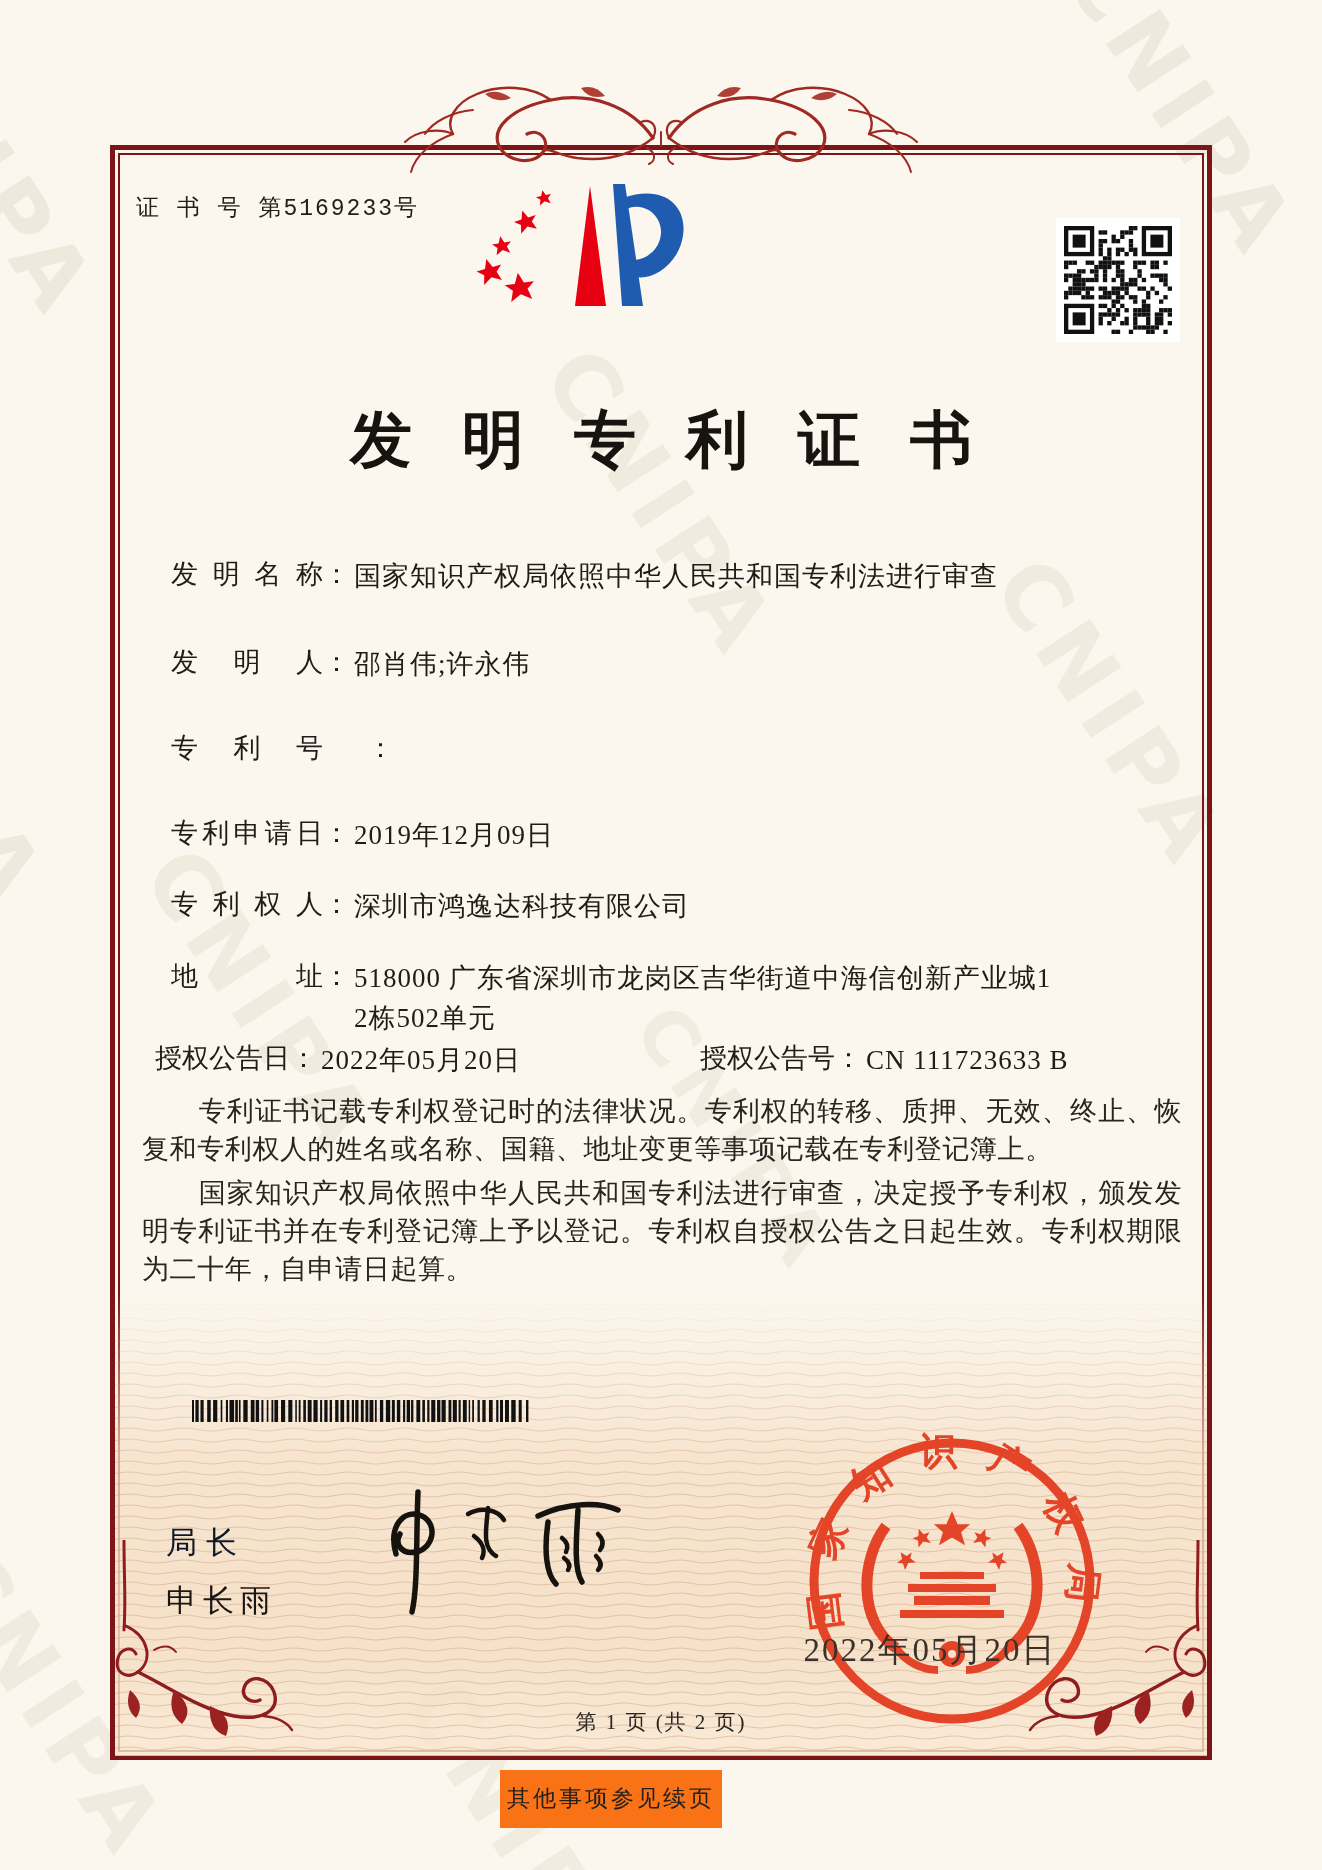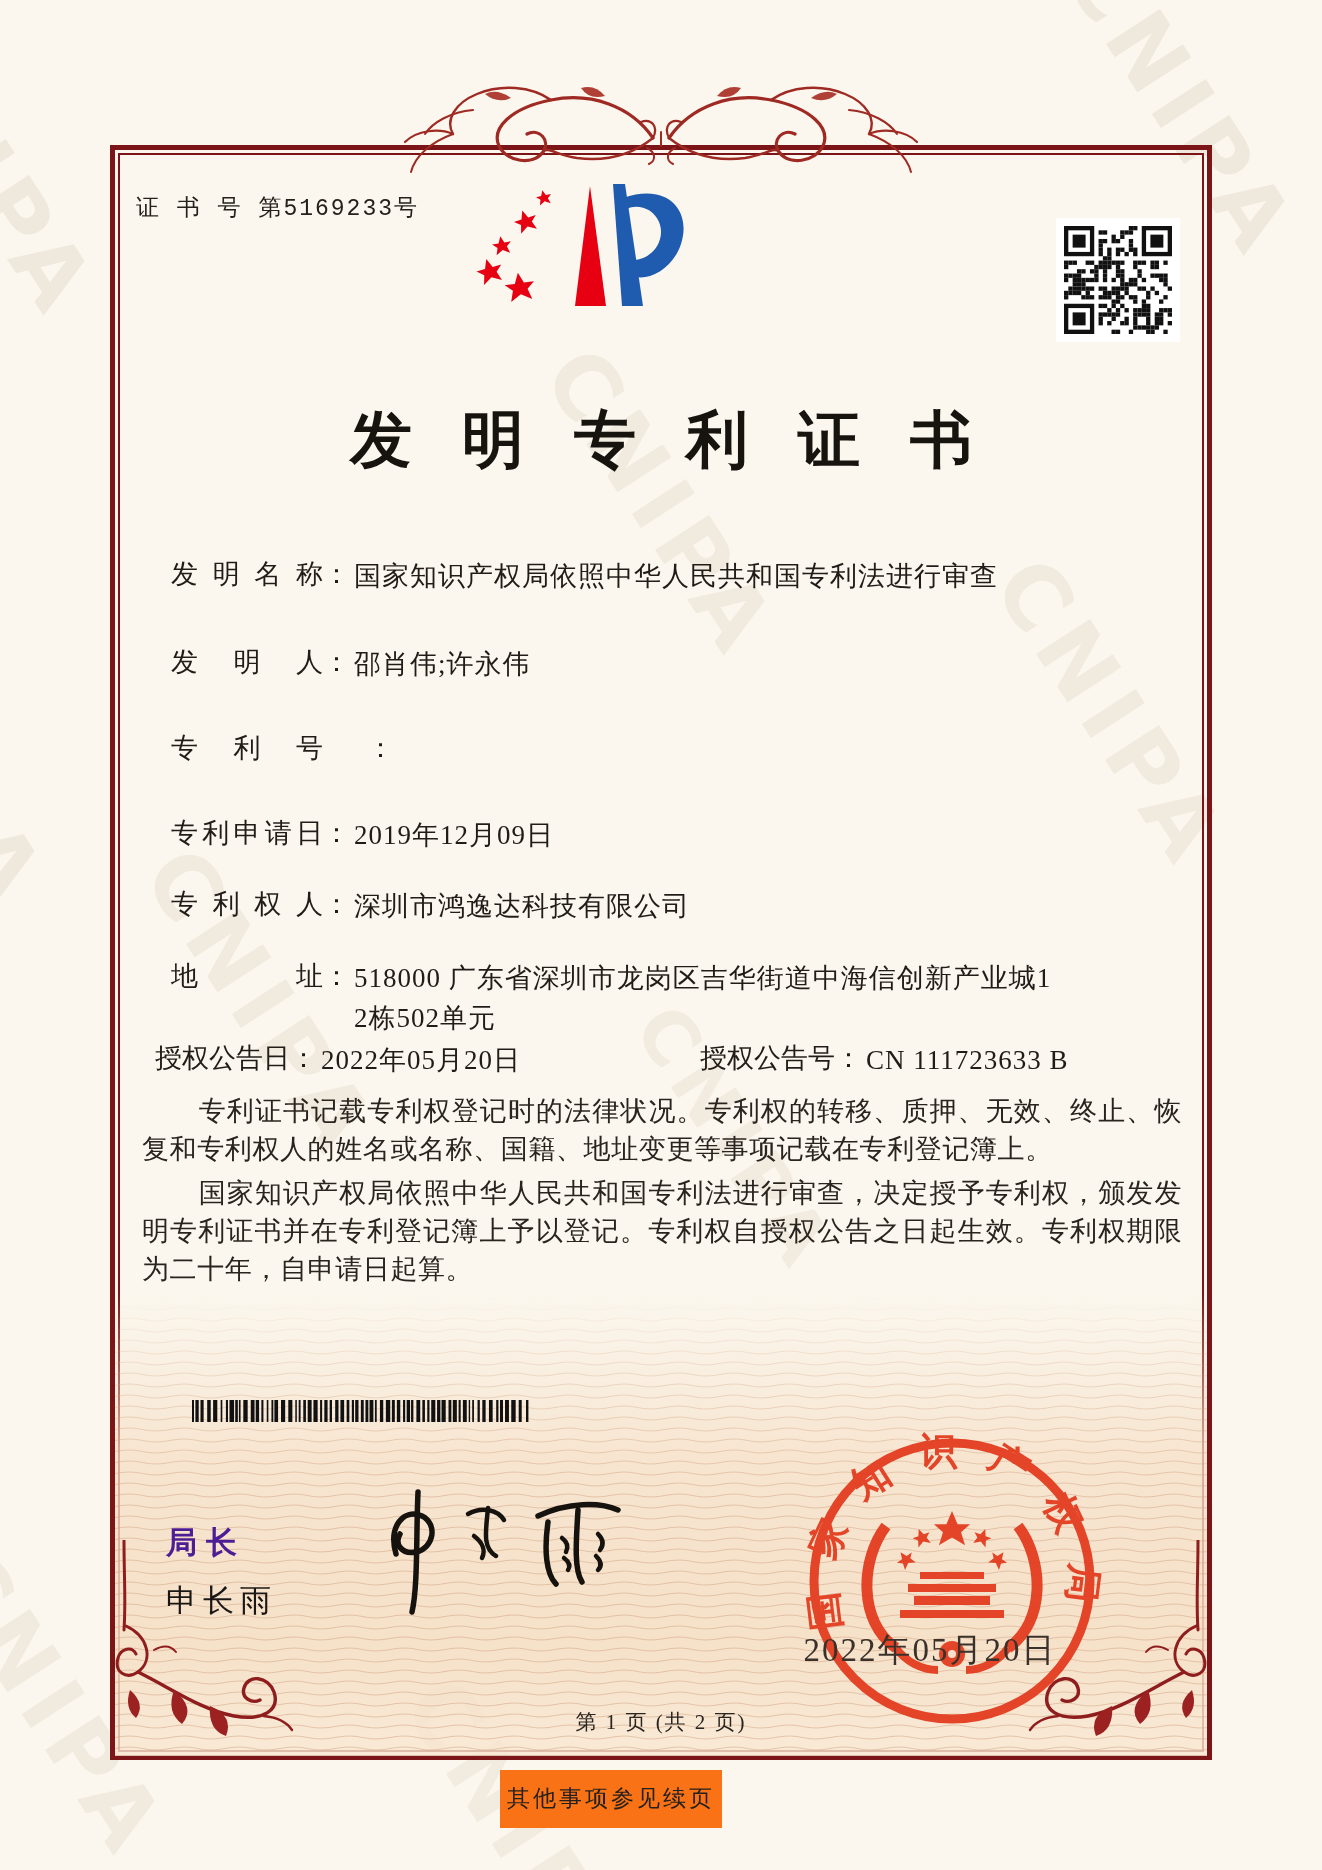--- a/index.html
+++ b/index.html
@@ -37,21 +37,21 @@
   .val{letter-spacing:1px;white-space:pre-line;line-height:40px;}
   .g-lbl{flex:none;}
 
   .paras{position:absolute;left:142px;top:1092px;width:1040px;}
   .paras p{margin:0 0 6px 0;font-size:27px;line-height:38px;text-indent:2.1em;
            letter-spacing:0.6px;text-align:justify;color:#2a241f;}
 
   .barcode{position:absolute;left:192px;top:1400px;}
 
   .officer-title{position:absolute;left:166px;top:1522px;font-size:31px;letter-spacing:9px;
-                 font-family:"Liberation Sans","DejaVu Sans",sans-serif;font-weight:700;color:#4c1d95;}
+                 font-family:"Liberation Sans","DejaVu Sans",sans-serif;font-weight:400;color:#0f172a;}
   .officer-name{position:absolute;left:166px;top:1580px;font-size:31px;letter-spacing:6px;
                 font-family:"Liberation Sans","DejaVu Sans",sans-serif;font-weight:500;color:#191613;text-align:right;}
   .signature{position:absolute;left:378px;top:1486px;}
 
   .seal{position:absolute;left:802px;top:1426px;width:300px;height:300px;mix-blend-mode:multiply;}
   .seal-date{position:absolute;left:800px;top:1628px;width:260px;text-align:center;
              font-size:33px;letter-spacing:2px;color:#3a312a;z-index:4;}
 
   .pageno{position:absolute;left:0;top:1708px;width:100%;text-align:center;
           font-size:21px;letter-spacing:2px;color:#2a2520;}

